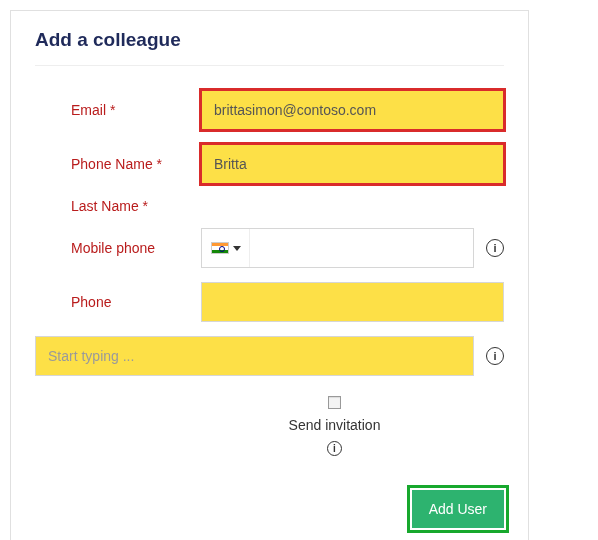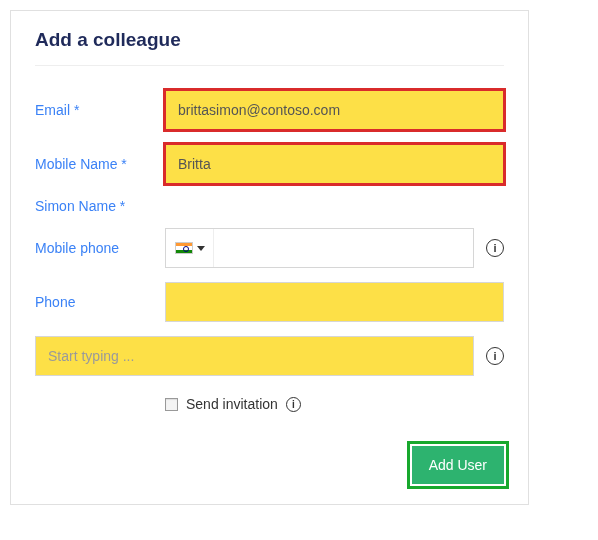--- a/index.html
+++ b/index.html
@@ -33,21 +33,22 @@
   }
   .row {
     display: flex;
     align-items: center;
     margin-bottom: 14px;
   }
   .label {
     width: 130px;
     flex-shrink: 0;
     font-size: 14px;
-    color: #3b82f6;
+    color: #b91c1c;
+    margin-left: 36px;
   }
   .field-wrap {
     flex: 1;
     display: flex;
     align-items: center;
     gap: 12px;
   }
   .input {
     flex: 1;
     height: 40px;
@@ -94,21 +95,21 @@
     flex:1; border:none; padding:0 10px; font-size:14px;
   }
   .info-icon {
     width:18px; height:18px; border:1.5px solid #333; border-radius:50%;
     display:inline-flex; align-items:center; justify-content:center;
     font-size:11px; font-weight:600; flex-shrink:0; cursor:default;
   }
   .info-icon.small { width:15px; height:15px; font-size:10px; border-width:1.2px; }
   .check-row {
     display:flex; align-items:center; gap:8px;
-    margin-left:130px; padding:6px 0 10px 0;
+    margin-left:130px; padding:6px 0 10px 0;flex-direction:column;
   }
   .checkbox {
     width:13px; height:13px; border:1px solid #999; background:#f4f4f4;
     box-shadow: inset 0 1px 1px rgba(0,0,0,0.1);
   }
   .check-label { font-size:14px; color:#333; }
   .actions {
     display:flex; justify-content:flex-end; gap:12px;
     padding: 14px 24px 20px 24px;
   }
@@ -137,28 +138,28 @@
   <div class="form">
 
     <div class="row">
       <div class="label">Email *</div>
       <div class="field-wrap">
         <input class="input hl-red" value="brittasimon@contoso.com" style="">
       </div>
     </div>
 
     <div class="row">
-      <div class="label">Mobile Name *</div>
+      <div class="label">Phone Name *</div>
       <div class="field-wrap">
         <input class="input hl-red" value="Britta" style="">
       </div>
     </div>
 
     <div class="row">
-      <div class="label">Simon Name *</div>
+      <div class="label">Last Name *</div>
     </div>
 
     <div class="row">
       <div class="label">Mobile phone</div>
       <div class="field-wrap">
         <div class="phone-group">
           <div class="flagbox">
             <span class="flag"></span>
             <span class="chev"></span>
           </div>

